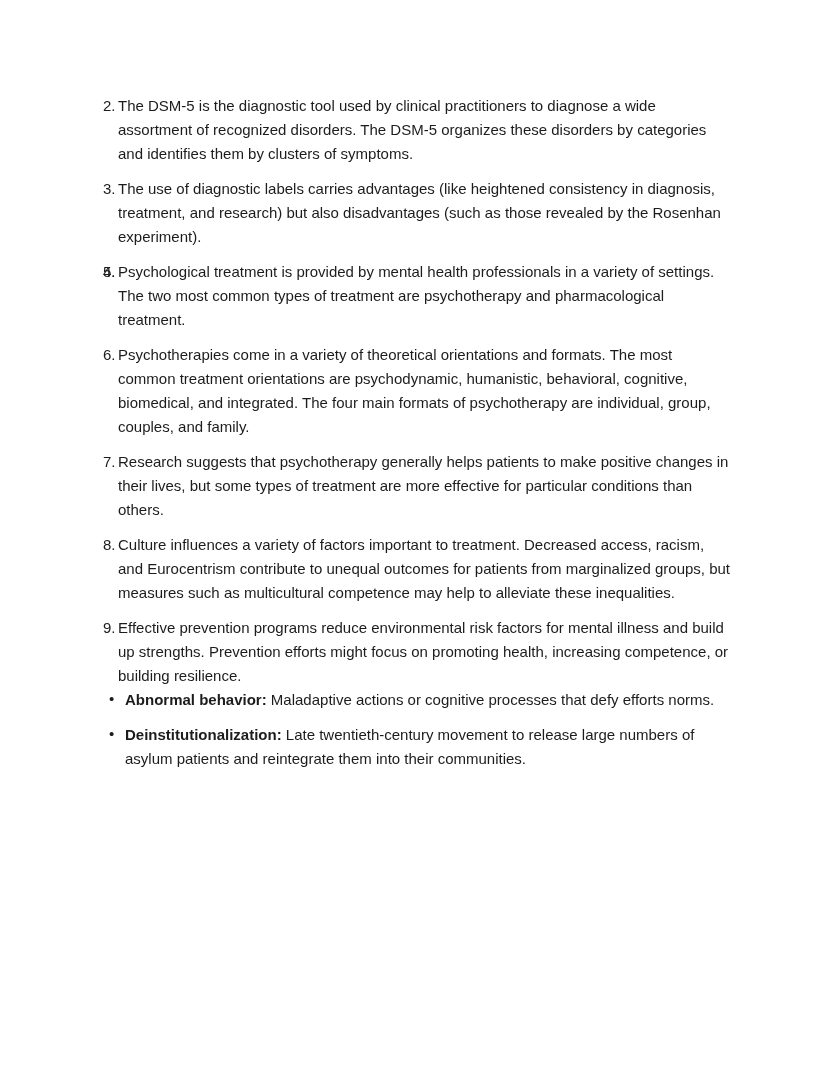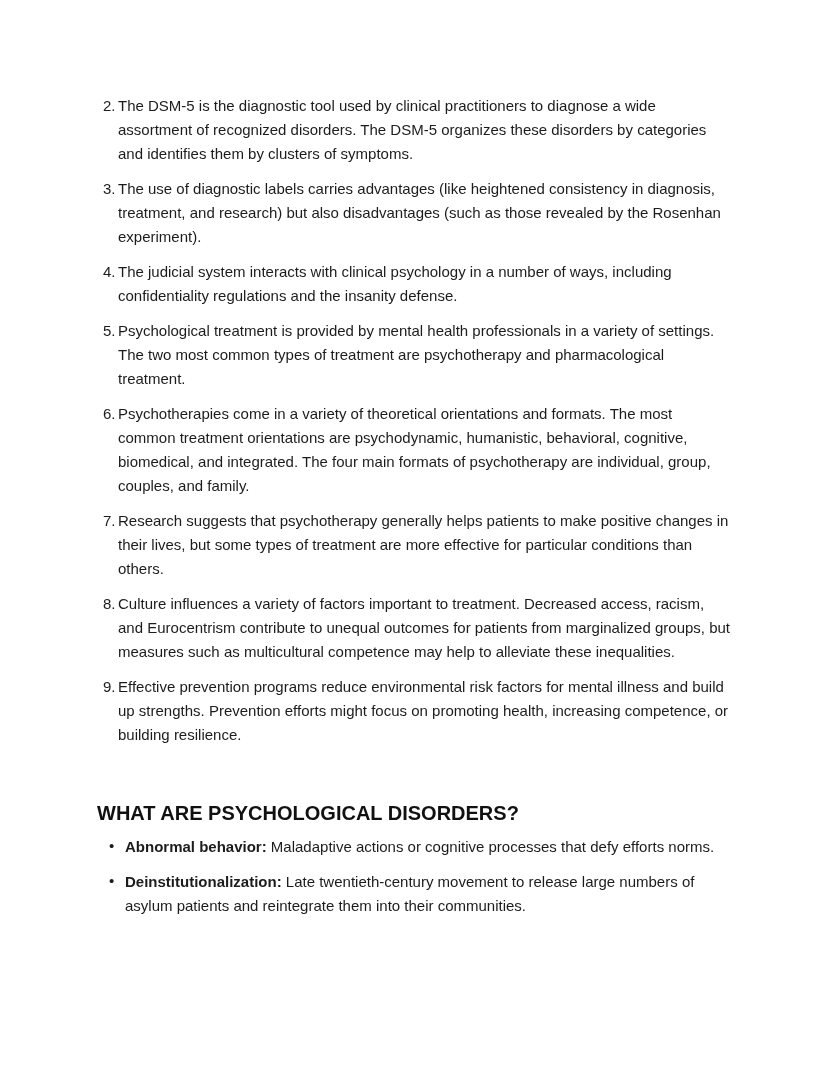--- a/index.html
+++ b/index.html
@@ -99,21 +99,20 @@
       <li class="num-item">
         <span class="num-marker">2.</span>
         <span>The DSM-5 is the diagnostic tool used by clinical practitioners to diagnose a wide assortment of recognized disorders. The DSM-5 organizes these disorders by categories and identifies them by clusters of symptoms.</span>
       </li>
       <li class="num-item">
         <span class="num-marker">3.</span>
         <span>The use of diagnostic labels carries advantages (like heightened consistency in diagnosis, treatment, and research) but also disadvantages (such as those revealed by the Rosenhan experiment).</span>
       </li>
       <li class="num-item">
         <span class="num-marker">4.</span>
-        <span>The judicial system interacts with clinical psychology in a number of ways, including confidentiality regulations and the insanity defense.</span>
       </li>
       <li class="num-item">
         <span class="num-marker">5.</span>
         <span>Psychological treatment is provided by mental health professionals in a variety of settings. The two most common types of treatment are psychotherapy and pharmacological treatment.</span>
       </li>
       <li class="num-item">
         <span class="num-marker">6.</span>
         <span>Psychotherapies come in a variety of theoretical orientations and formats. The most common treatment orientations are psychodynamic, humanistic, behavioral, cognitive, biomedical, and integrated. The four main formats of psychotherapy are individual, group, couples, and family.</span>
       </li>
       <li class="num-item">
@@ -123,21 +122,20 @@
       <li class="num-item">
         <span class="num-marker">8.</span>
         <span>Culture influences a variety of factors important to treatment. Decreased access, racism, and Eurocentrism contribute to unequal outcomes for patients from marginalized groups, but measures such as multicultural competence may help to alleviate these inequalities.</span>
       </li>
       <li class="num-item">
         <span class="num-marker">9.</span>
         <span>Effective prevention programs reduce environmental risk factors for mental illness and build up strengths. Prevention efforts might focus on promoting health, increasing competence, or building resilience.</span>
       </li>
     </ol>
 
-    <h2 class="section-heading">WHAT ARE PSYCHOLOGICAL DISORDERS?</h2>
 
     <ul class="bullet-list">
       <li class="bullet-item">
         <span class="bullet-marker">•</span>
         <span class="term">Abnormal behavior:</span>
         <span>Maladaptive actions or cognitive processes that defy efforts norms.</span>
       </li>
       <li class="bullet-item">
         <span class="bullet-marker">•</span>
         <span class="term">Deinstitutionalization:</span>

